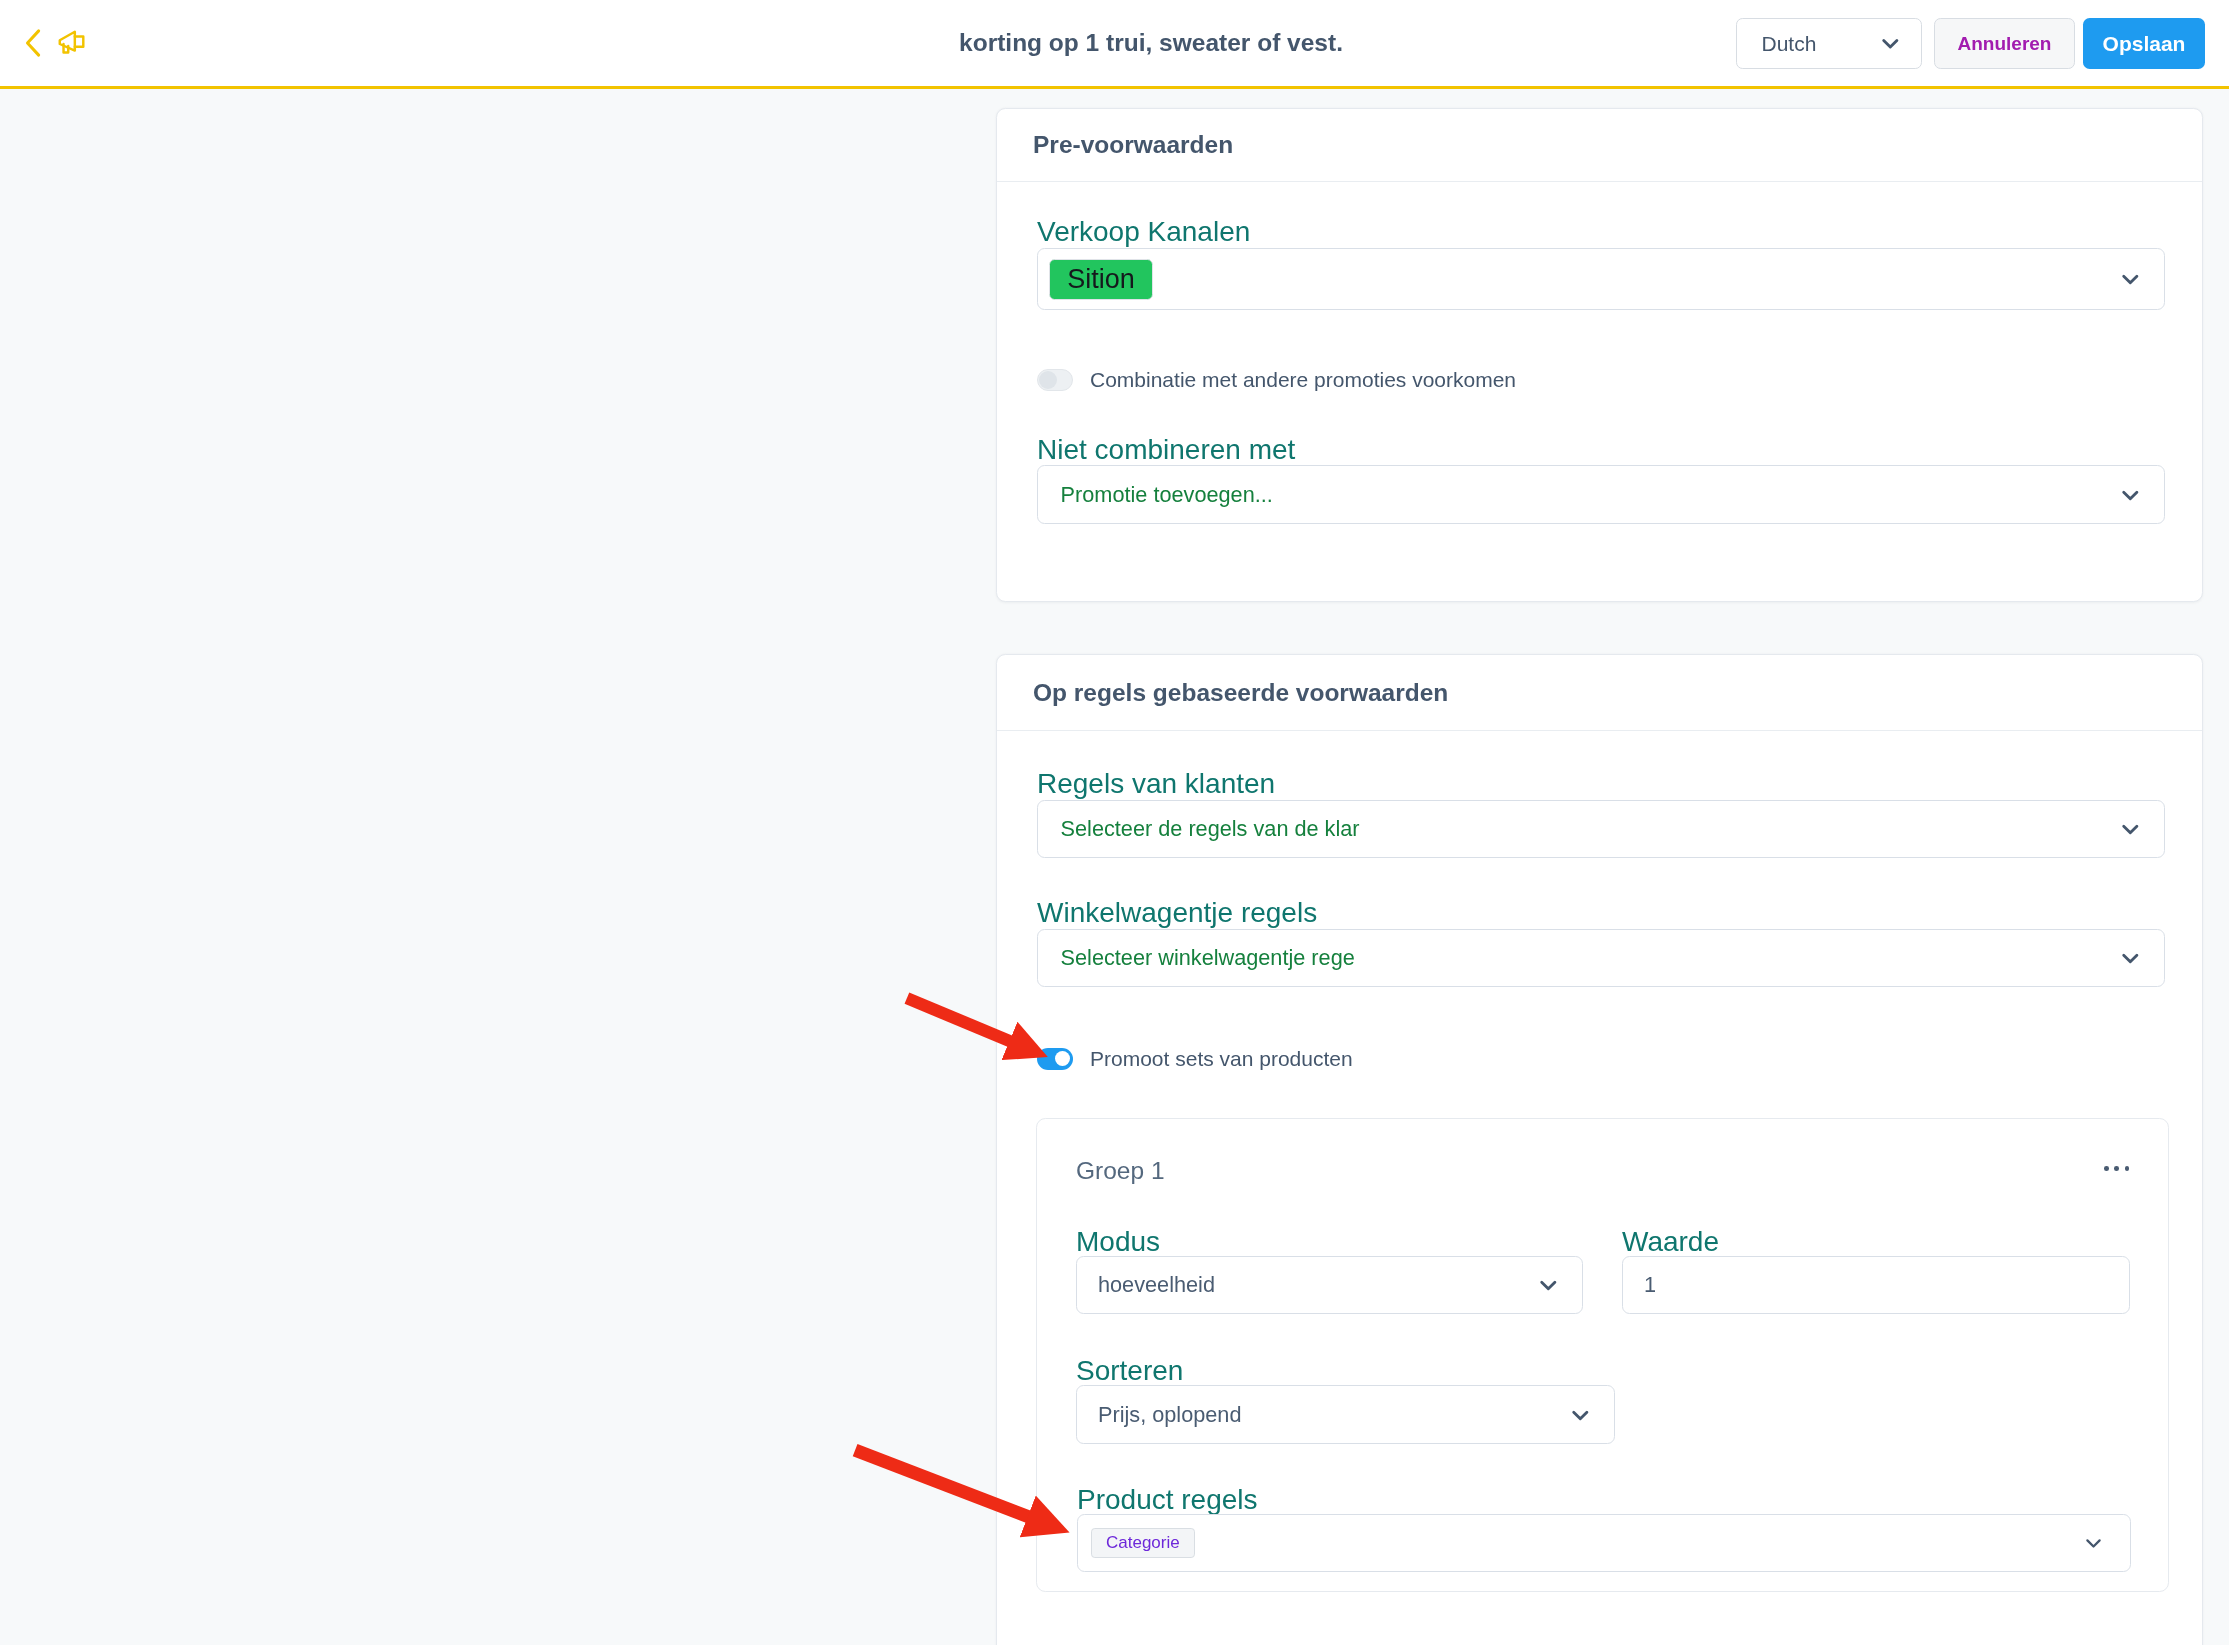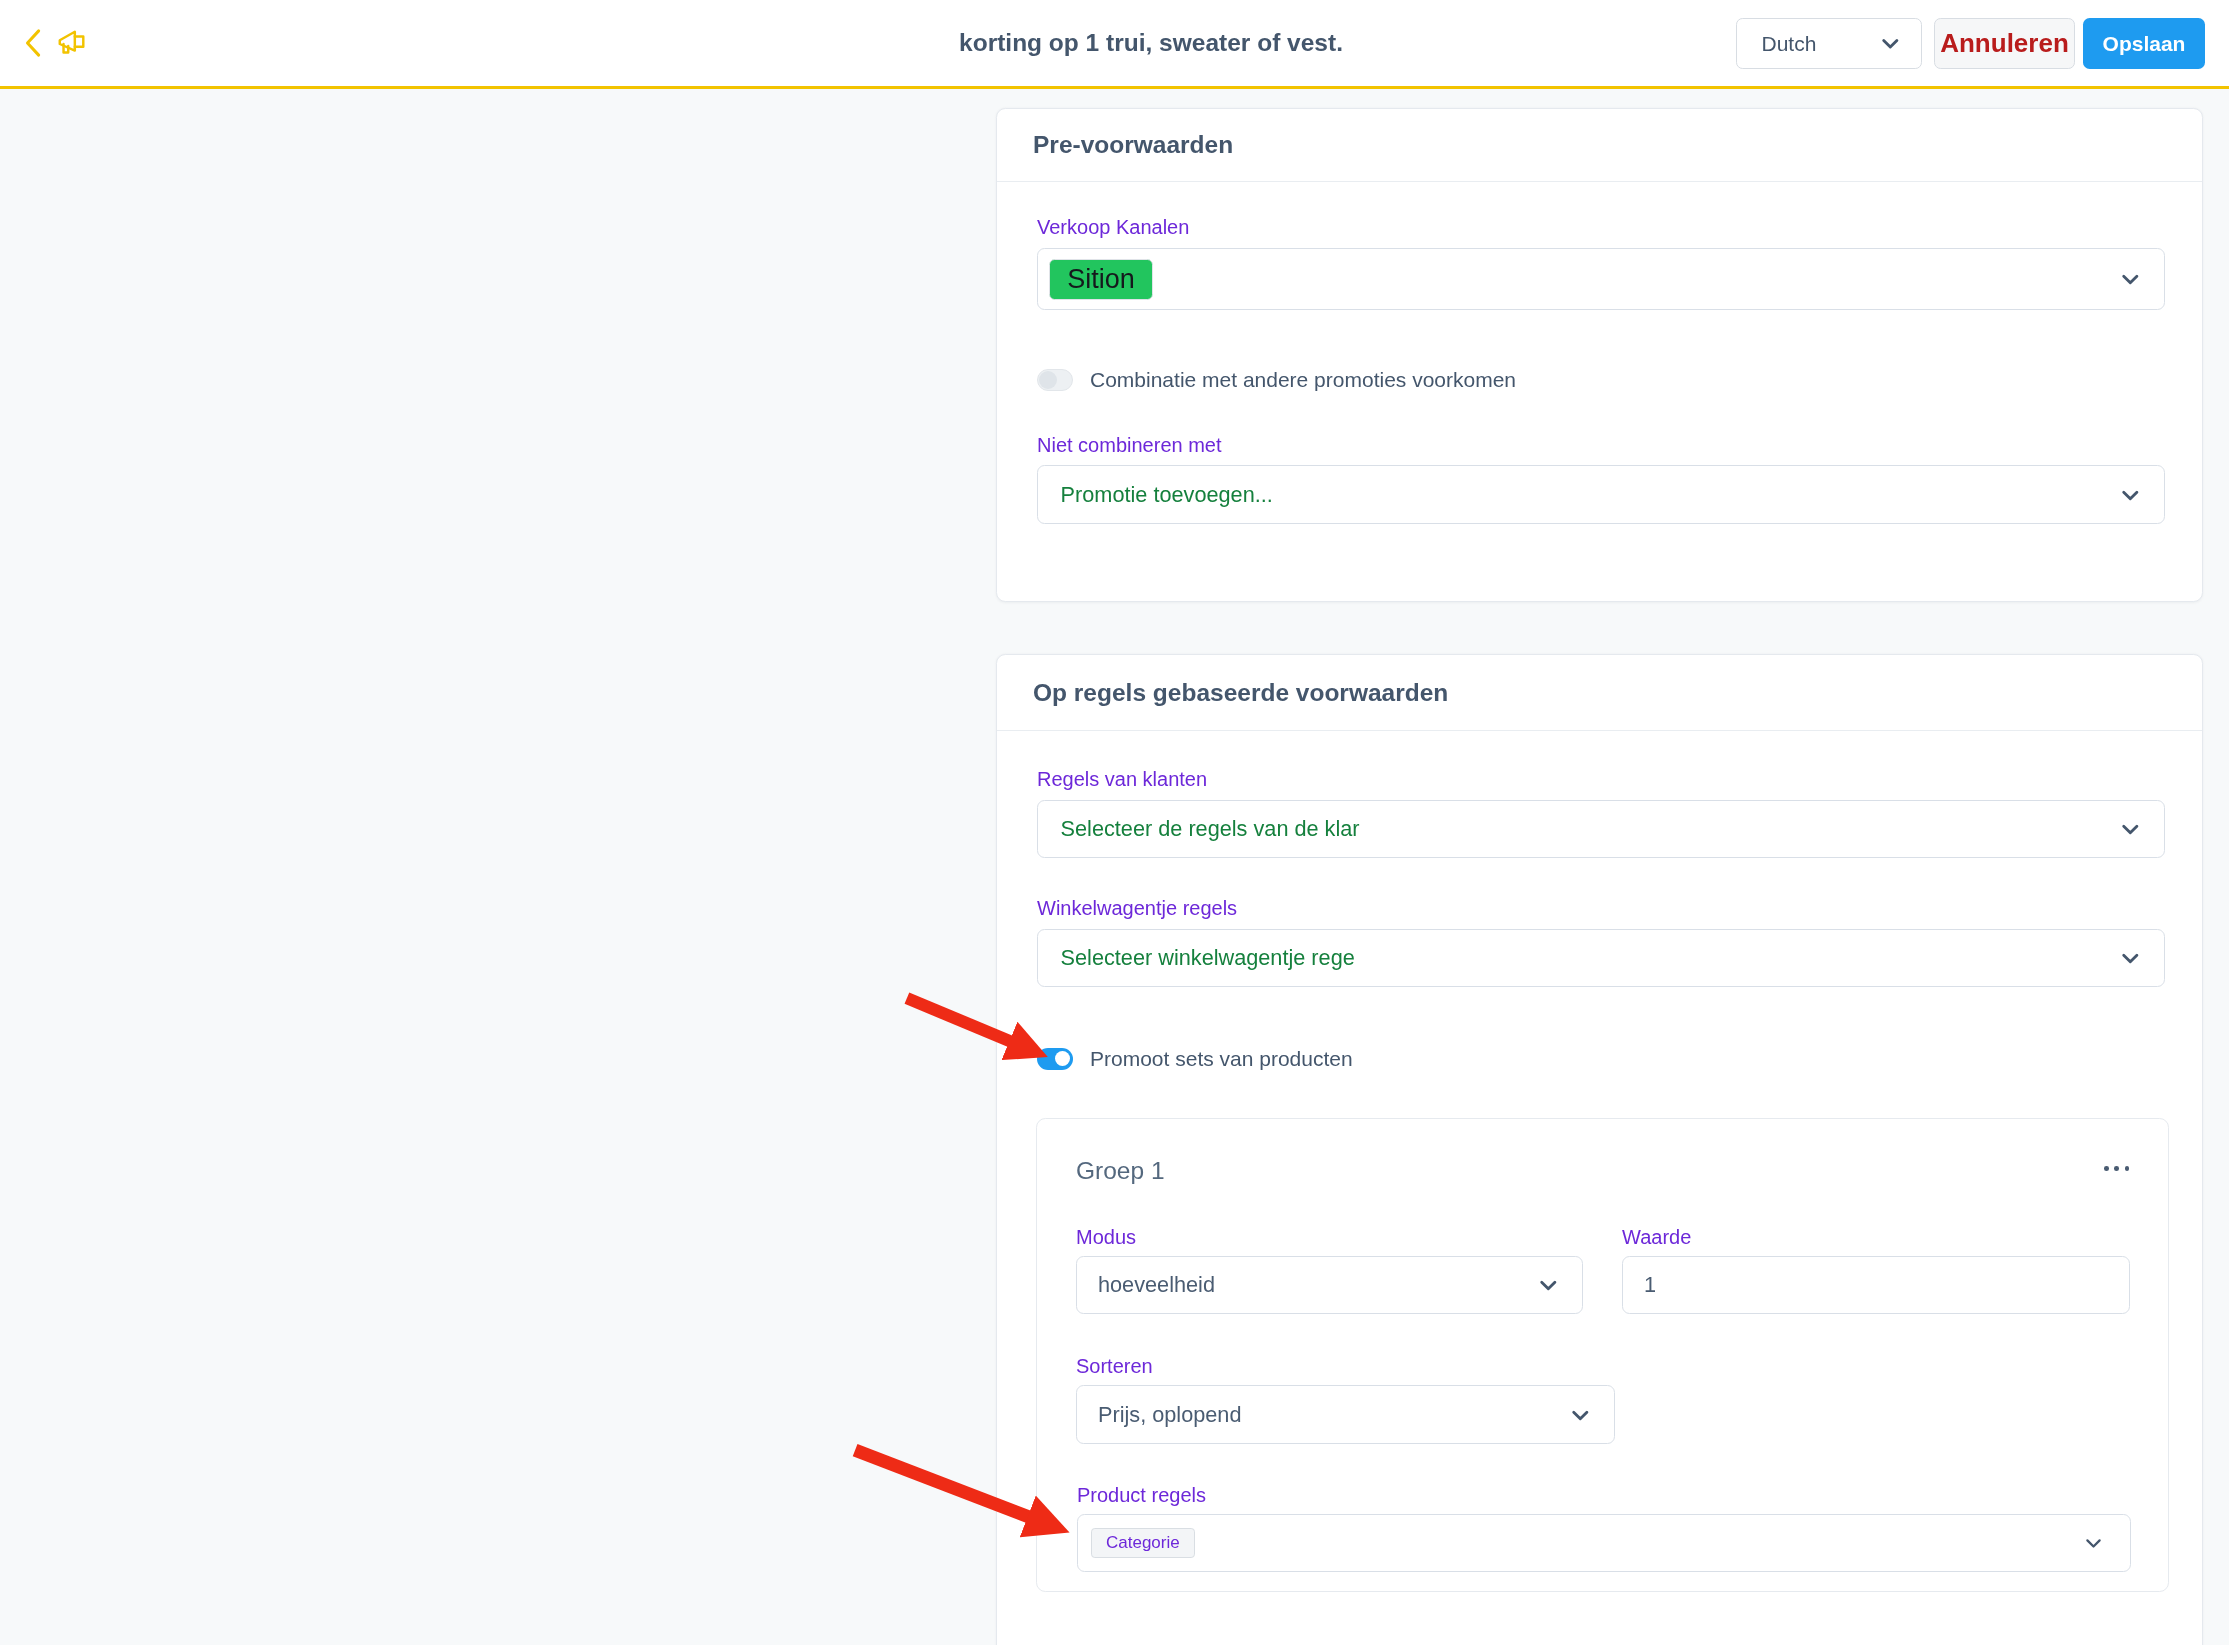--- a/index.html
+++ b/index.html
@@ -23,41 +23,41 @@
     font-size:24.5px; font-weight:bold; color:#44566C; white-space:nowrap;
   }
   .hdr-ctl { position:absolute; top:18px; height:51px; border-radius:6.6px; display:flex; align-items:center; }
   .lang-select {
     left:1736px; width:186px; background:#fff; border:1.9px solid #D8DDE3;
     justify-content:space-between; padding:0 19px 0 24.5px; cursor:pointer;
     font-size:21px; color:#44566C;gap:22px;
   }
   .btn-cancel {
     left:1934px; width:141px; background:#F6F7F8; border:1.9px solid #D8DDE3;
-    justify-content:center; font-size:26px; font-weight:bold; color:#b91c1c; cursor:pointer;
+    justify-content:center; font-size:19px; font-weight:bold; color:#a21caf; cursor:pointer;
   }
   .btn-save {
     left:2083px; width:122px; background:#1E9BF0; border:none;
     justify-content:center; font-size:21px; font-weight:bold; color:#FFFFFF; cursor:pointer;
   }
 
   
   .card {
     position:absolute; left:996px; width:1207px; background:#FFFFFF;
     border:0.9px solid #E5E9EE; border-radius:9.4px;
     box-shadow:0 0.9px 2.8px rgba(25,40,60,0.05);
   }
   .card-1 { top:108px; height:494px; }
   .card-2 { top:654px; height:1036px; }
   .card-head {
     position:relative; height:73px; border-bottom:0.9px solid #E9EDF1;
     display:flex; align-items:center; padding:0 36px;
     font-size:24.5px; font-weight:bold; color:#44566C;
   }
-  .lbl { position:absolute; font-size:20px; color:#6d28d9; white-space:nowrap; }
+  .lbl { position:absolute; font-size:28px; color:#0f766e; white-space:nowrap; }
 
   .field {
     position:absolute; background:#fff; border:0.9px solid #D9DFE7; border-radius:7.5px;
     display:flex; align-items:center; cursor:pointer;
   }
   .field .chev { position:absolute; right:22.6px; top:50%; transform:translateY(-50%); display:flex; }
   .placeholder { font-size:21.7px; color:#15803d; padding-left:22.6px; white-space:nowrap; }
   .value { font-size:21.7px; color:#4A5C72; padding-left:21px; white-space:nowrap; }
 
   .tag-big {

